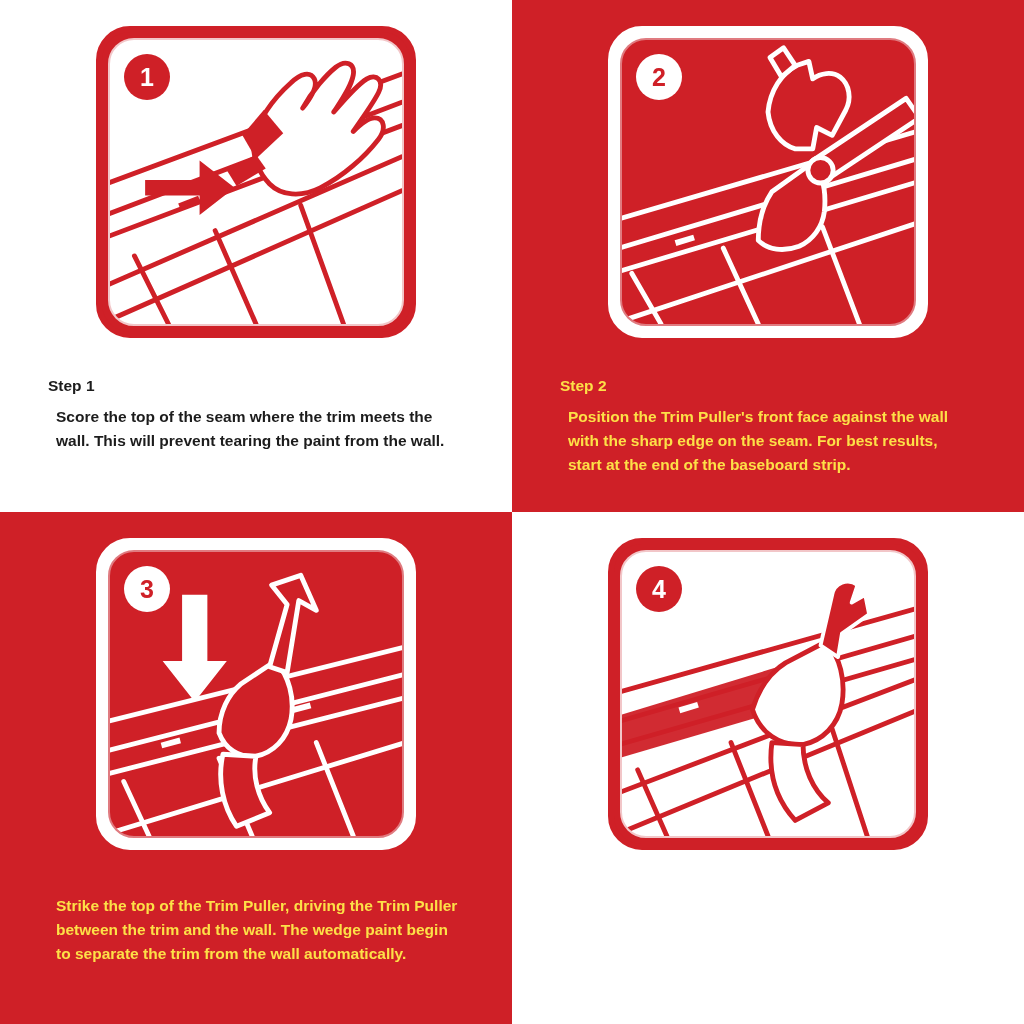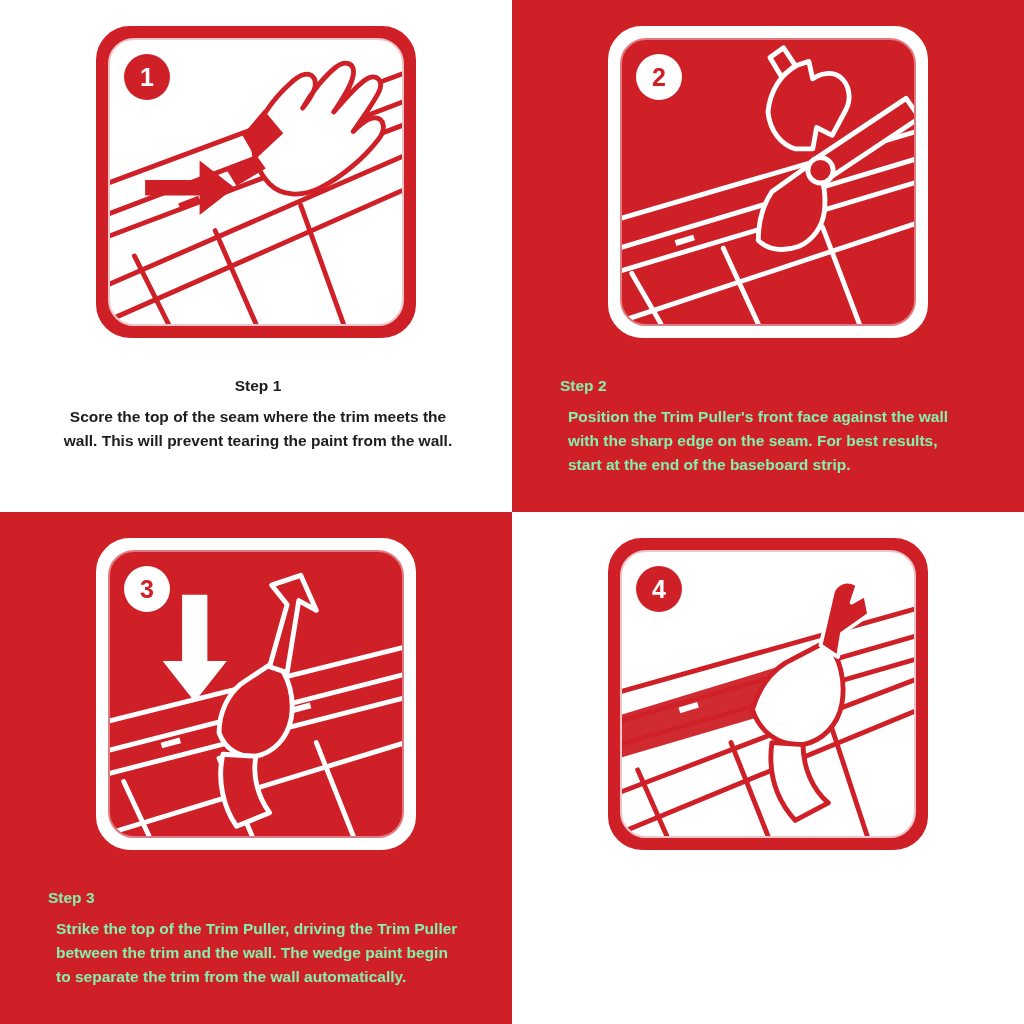--- a/index.html
+++ b/index.html
@@ -111,23 +111,23 @@
     line-height: 1.5;
     margin: 0 0 1px 0;
   }
   .caption-body {
     font-size: 15.5px;
     font-weight: bold;
     line-height: 1.55;
     margin: 8px;
   }
   .cell.light .caption-title,
-  .cell.light .caption-body { color: #1c1c1c; text-align: center; }
+  .cell.light .caption-body { color: #1c1c1c; }
   .cell.dark .caption-title,
-  .cell.dark .caption-body { color: #86efac; }
+  .cell.dark .caption-body { color: #fde047; }
 </style>
 </head>
 <body>
 
 <div class="grid">
 
   <div class="cell light">
     <div class="frame">
       <div class="badge">1</div>
       <div class="frame-inner">
@@ -248,21 +248,20 @@
             <path d="M164 118 L182 54 L166 34 L196 24 L212 60 L194 50 L182 124 Z"></path>
           </g>
 
           <g fill="#ffffff">
             <path d="M74 44 L100 44 L100 112 L120 112 L87 154 L54 112 L74 112 Z"></path>
           </g>
         </svg>
       </div>
     </div>
     <div class="caption">
-      <p class="caption-title">Step 3</p>
       <p class="caption-body">Strike the top of the Trim Puller, driving the Trim Puller between the trim and the wall. The wedge paint begin to separate the trim from the wall automatically.</p>
     </div>
   </div>
 
   <div class="cell light">
     <div class="frame">
       <div class="badge">4</div>
       <div class="frame-inner">
         <svg viewBox="0 0 300 292" xmlns="http://www.w3.org/2000/svg" aria-hidden="true">
           <g fill="none" stroke="#cf2027" stroke-width="5" stroke-linejoin="round" stroke-linecap="round">

